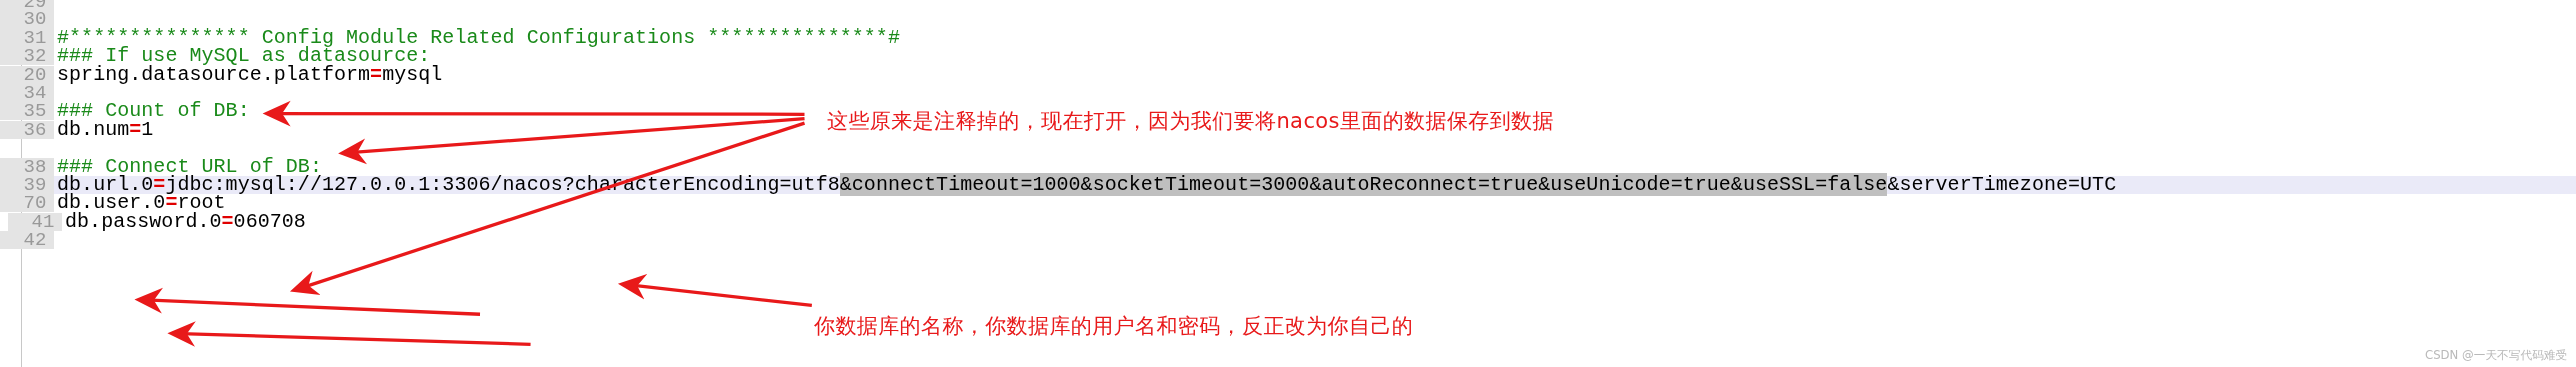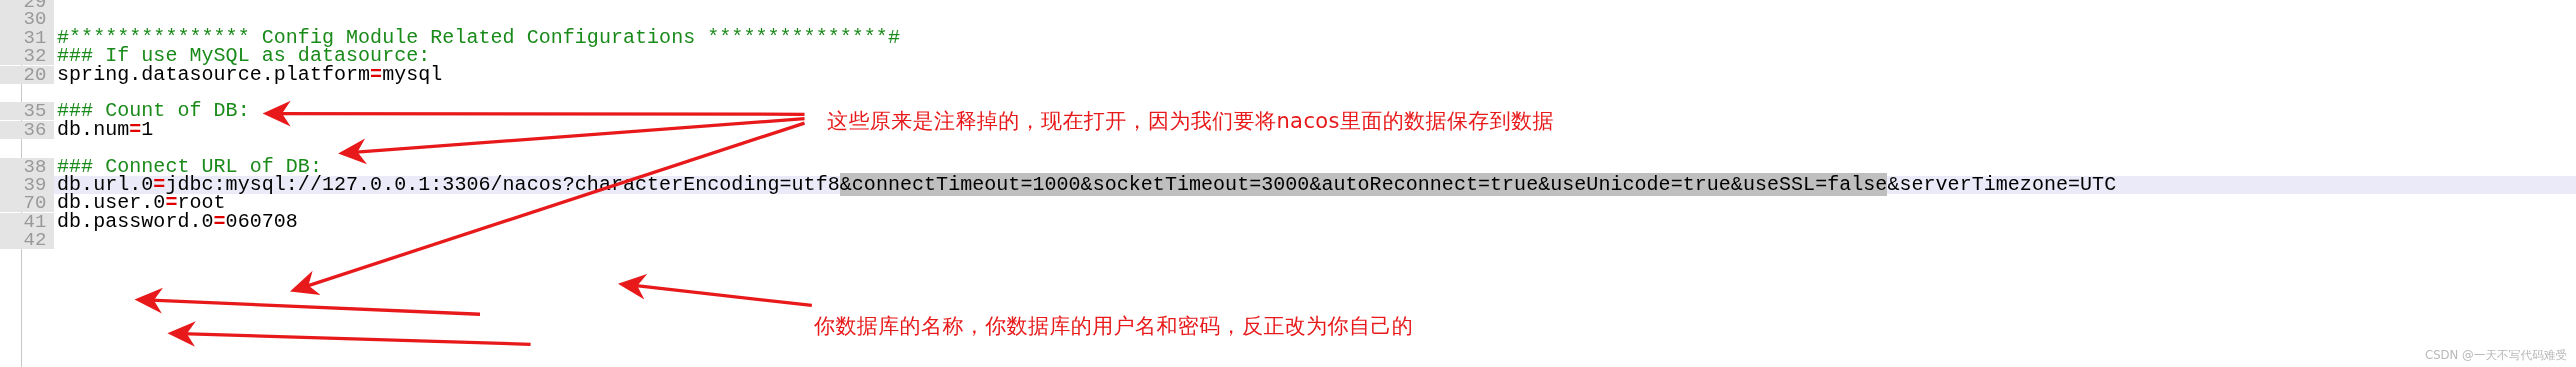--- a/index.html
+++ b/index.html
@@ -138,20 +138,24 @@
     <div class="line" style="position:absolute;top:47px;left:0;width:2576px;">
       <span class="ln">32</span>
       <span class="code cmt">### If use MySQL as datasource:</span>
     </div>
 
     <div class="line" style="position:absolute;top:66px;left:0;width:2576px;">
       <span class="ln">20</span>
       <span class="code"><span>spring.datasource.platform</span><span class="eq">=</span><span>mysql</span></span>
     </div>
 
+    <div class="line" style="position:absolute;top:84px;left:0;width:2576px;">
+      <span class="ln">34</span>
+      <span class="code"></span>
+    </div>
 
     <div class="line" style="position:absolute;top:102px;left:0;width:2576px;">
       <span class="ln">35</span>
       <span class="code cmt">### Count of DB:</span>
     </div>
 
     <div class="line" style="position:absolute;top:121px;left:0;width:2576px;">
       <span class="ln">36</span>
       <span class="code"><span>db.num</span><span class="eq">=</span><span>1</span></span>
     </div>
@@ -165,21 +169,21 @@
     <div class="line hl-row" style="position:absolute;top:249px;left:0;width:2576px;top:176px;">
       <span class="ln">39</span>
       <span class="code"><span>db.url.0</span><span class="eq">=</span><span>jdbc:mysql://127.0.0.1:3306/nacos?characterEncoding=utf8</span><span class="sel">&amp;connectTimeout=1000&amp;socketTimeout=3000&amp;autoReconnect=true&amp;useUnicode=true&amp;useSSL=false</span><span>&amp;serverTimezone=UTC</span></span>
     </div>
 
     <div class="line" style="position:absolute;top:194px;left:0;width:2576px;">
       <span class="ln">70</span>
       <span class="code"><span>db.user.0</span><span class="eq">=</span><span>root</span></span>
     </div>
 
-    <div class="line" style="position:absolute;top:213px;left:0;width:2206px;">
+    <div class="line" style="position:absolute;top:213px;left:8px;width:2206px;">
       <span class="ln">41</span>
       <span class="code"><span>db.password.0</span><span class="eq">=</span><span>060708</span></span>
     </div>
 
     <div class="line" style="position:absolute;top:231px;left:0;width:2176px;">
       <span class="ln">42</span>
       <span class="code"></span>
     </div>
 
   </div>

